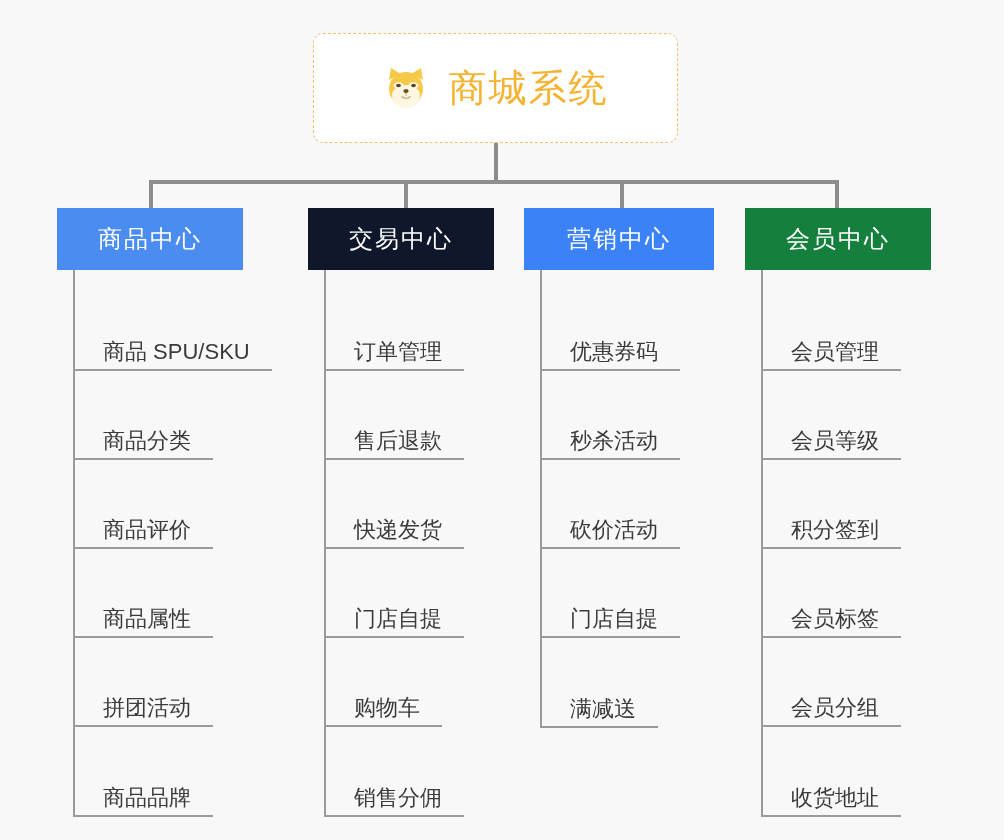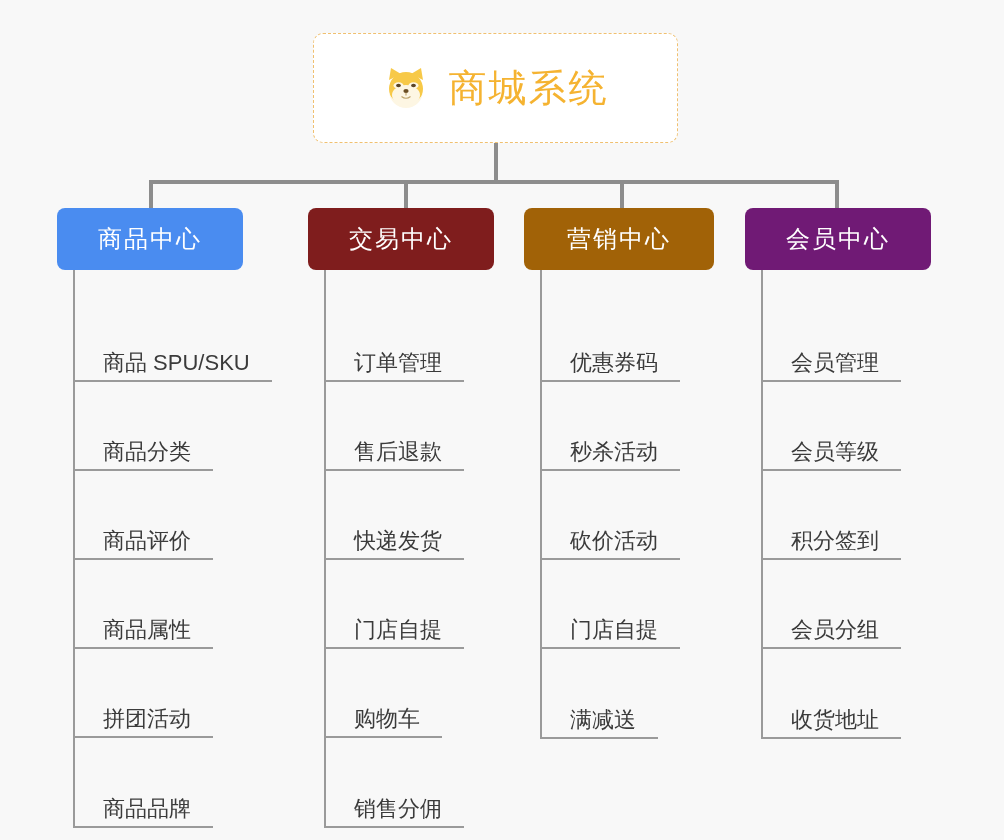--- a/index.html
+++ b/index.html
@@ -85,41 +85,41 @@
     top: 208px;
   }
   .column.c1 { left: 57px;  width: 186px; }
   .column.c2 { left: 308px; width: 186px; }
   .column.c3 { left: 524px; width: 190px; }
   .column.c4 { left: 745px; width: 186px; }
 
   .cat-box {
     width: 100%;
     height: 62px;
-    border-radius: 8px;
+    border-radius: 0;
     display: flex;
     align-items: center;
     justify-content: center;
     box-sizing: border-box;
   }
   .cat-label {
     color: #ffffff;
     font-size: 24px;
     letter-spacing: 2px;
     line-height: 1;
     white-space: nowrap;
   }
 
   
   .leaf-list {
     position: relative;
     margin-left: 16px;
     padding-left: 0;
     border-left: 2px solid #9a9a9a;
-    padding-top: 23px;
+    padding-top: 12px;
   }
   .leaf-item {
     height: 89px;
     position: relative;
     display: flex;
     align-items: flex-end;
   }
   .leaf-item:last-child { height: 90px; }
 
   .leaf-inner {
@@ -195,21 +195,21 @@
       <div class="leaf-item">
           <span class="leaf-inner"><span class="leaf-label">拼团活动</span></span>
         </div>
       <div class="leaf-item">
           <span class="leaf-inner"><span class="leaf-label">商品品牌</span></span>
         </div>
     </div>
   </div>
 
   <div class="column c2">
-    <div class="cat-box" style="background: #7f1d1d;">
+    <div class="cat-box" style="background: #0f172a;">
       <span class="cat-label">交易中心</span>
     </div>
     <div class="leaf-list">
       <div class="leaf-item">
           <span class="leaf-inner"><span class="leaf-label">订单管理</span></span>
         </div>
       <div class="leaf-item">
           <span class="leaf-inner"><span class="leaf-label">售后退款</span></span>
         </div>
       <div class="leaf-item">
@@ -221,21 +221,21 @@
       <div class="leaf-item">
           <span class="leaf-inner"><span class="leaf-label">购物车</span></span>
         </div>
       <div class="leaf-item">
           <span class="leaf-inner"><span class="leaf-label">销售分佣</span></span>
         </div>
     </div>
   </div>
 
   <div class="column c3">
-    <div class="cat-box" style="background: #a16207;">
+    <div class="cat-box" style="background: #3b82f6;">
       <span class="cat-label">营销中心</span>
     </div>
     <div class="leaf-list">
       <div class="leaf-item">
           <span class="leaf-inner"><span class="leaf-label">优惠券码</span></span>
         </div>
       <div class="leaf-item">
           <span class="leaf-inner"><span class="leaf-label">秒杀活动</span></span>
         </div>
       <div class="leaf-item">
@@ -244,34 +244,37 @@
       <div class="leaf-item">
           <span class="leaf-inner"><span class="leaf-label">门店自提</span></span>
         </div>
       <div class="leaf-item">
           <span class="leaf-inner"><span class="leaf-label">满减送</span></span>
         </div>
     </div>
   </div>
 
   <div class="column c4">
-    <div class="cat-box" style="background: #701a75;">
+    <div class="cat-box" style="background: #15803d;">
       <span class="cat-label">会员中心</span>
     </div>
     <div class="leaf-list">
       <div class="leaf-item">
           <span class="leaf-inner"><span class="leaf-label">会员管理</span></span>
         </div>
       <div class="leaf-item">
           <span class="leaf-inner"><span class="leaf-label">会员等级</span></span>
         </div>
       <div class="leaf-item">
           <span class="leaf-inner"><span class="leaf-label">积分签到</span></span>
         </div>
       <div class="leaf-item">
+          <span class="leaf-inner"><span class="leaf-label">会员标签</span></span>
+        </div>
+      <div class="leaf-item">
           <span class="leaf-inner"><span class="leaf-label">会员分组</span></span>
         </div>
       <div class="leaf-item">
           <span class="leaf-inner"><span class="leaf-label">收货地址</span></span>
         </div>
     </div>
   </div>
 
 </div>
 

